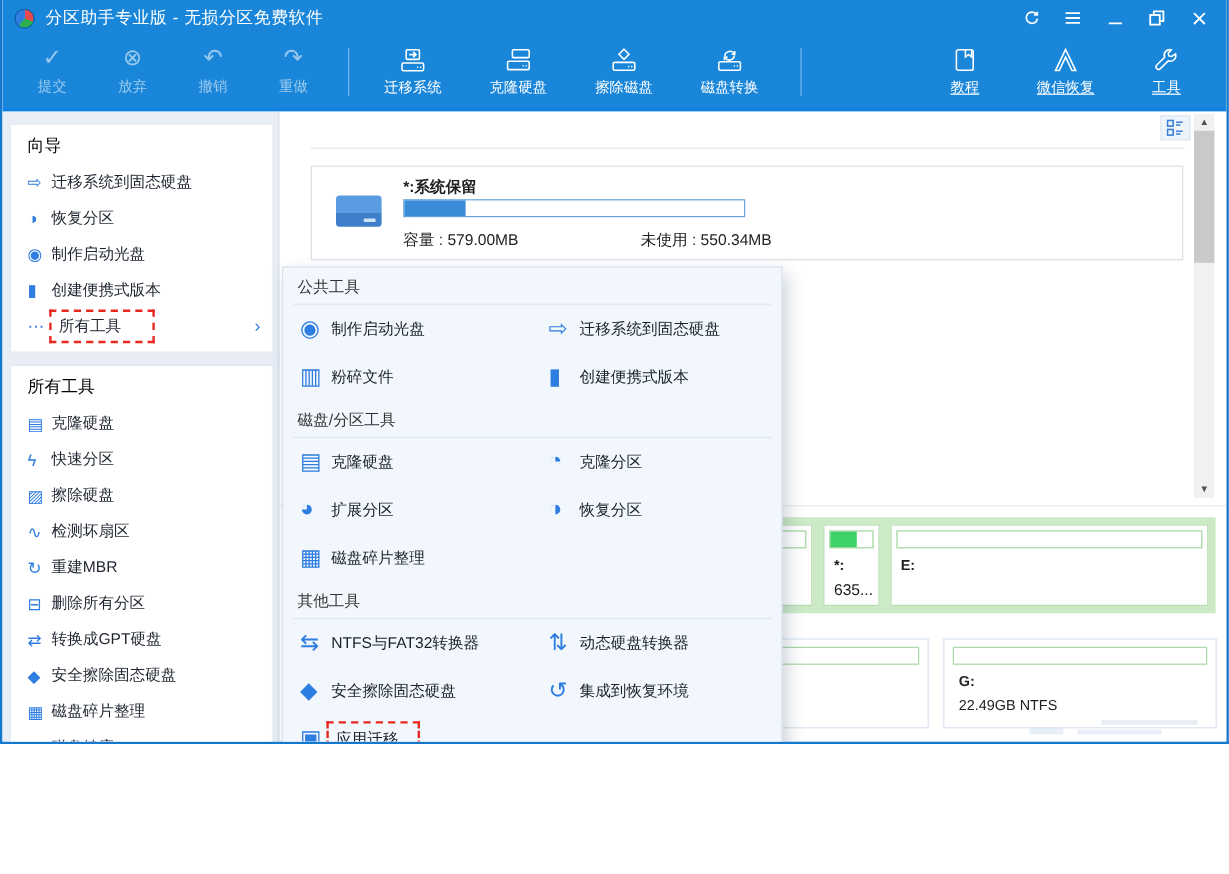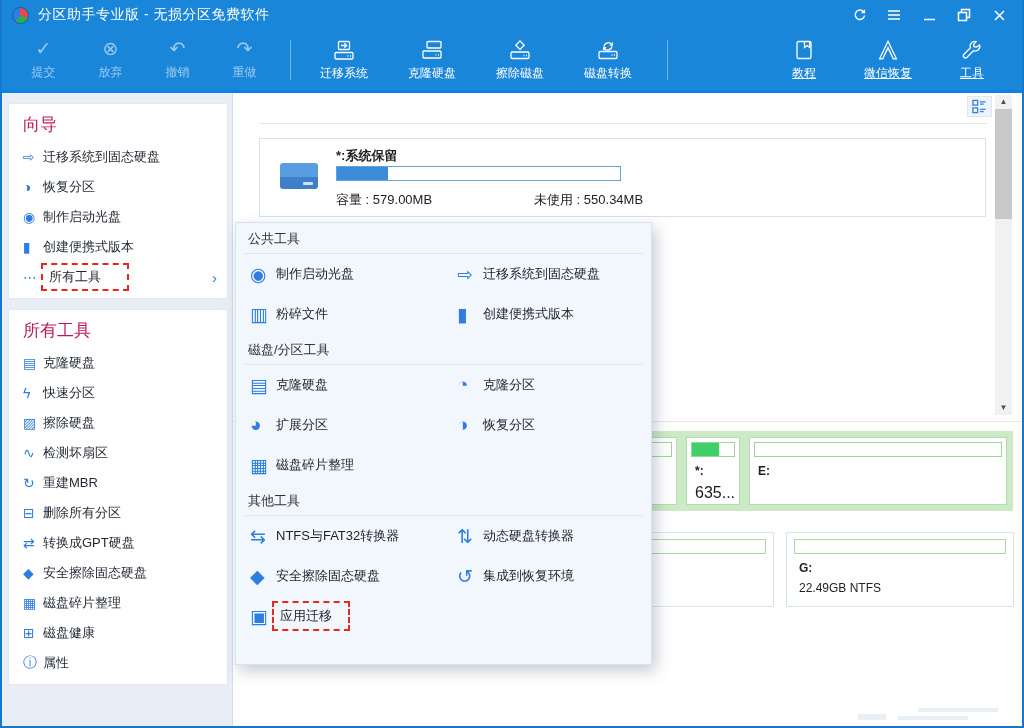--- a/index.html
+++ b/index.html
@@ -1,18 +1,18 @@
 <!DOCTYPE html>
 <html><head>
 <meta charset="utf-8">
 <style>
   * { margin:0; padding:0; box-sizing:border-box; }
   html,body { width:1024px; height:728px; }
   body { font-family:"Liberation Sans","DejaVu Sans",sans-serif; font-size:13px; color:#222; }
-  .window { position:relative; width:1024px; height:728px; background:#fff; border:2px solid #1478cc; border-top:none; overflow:hidden; }
+  .window { position:relative; width:1024px; height:620px; background:#fff; border:2px solid #1478cc; border-top:none; overflow:hidden; }
 
   
   .titlebar { position:absolute; left:0; top:0; width:100%; height:30px; background:#1a86d9; display:flex; align-items:center; padding:0 10px; }
   .logo { width:17px; height:17px; border-radius:50%; background:conic-gradient(#e5484d 0 110deg,#2fae4f 110deg 220deg,#2f7fe0 220deg 360deg); border:1px solid #0d5fa8; margin-right:9px; }
   .title-text { color:#fff; font-size:14px; letter-spacing:.5px; }
   .win-controls { margin-left:auto; display:flex; align-items:center; gap:9px; }
   .win-btn { width:26px; height:22px; display:flex; align-items:center; justify-content:center; color:#fff; cursor:default; }
   .win-btn svg { stroke:#fff; stroke-width:1.5; fill:none; }
 
   
@@ -25,21 +25,21 @@
   .grp1 .tb-btn { width:67px; }
   .grp2 .tb-btn { width:82px; margin-right:6px; }
   .grp3 { margin-left:auto; display:flex; }
   .grp3 .tb-btn { width:84px;text-decoration:underline; }
   .accent-line { position:absolute; left:0; top:90px; width:100%; height:3px; background:#0d82e4; }
 
   
   .body { position:absolute; left:0; top:93px; right:0; bottom:0; display:flex; }
   .sidebar { width:231px; background:#e9eef6; border-right:1px solid #d5dde9; padding:10px 4px 0 6px; }
   .panel { background:#fff; border:1px solid #e4e9f1; border-radius:2px; margin-bottom:10px; padding-bottom:6px; }
-  .panel-title { color:#be185d; padding:9px 0 6px 14px; font-size:17px; }
+  .panel-title { color:#000000; padding:9px 0 6px 14px; font-size:14px; }
   .side-item { position:relative; height:30px; display:flex; align-items:center; padding-left:14px; cursor:default; }
   .side-item .ic { width:20px; color:#2e7de0; font-size:14px; flex:0 0 20px; text-align:left; }
   .side-item .lbl { color:#1f2530; }
   .chevron { position:absolute; right:10px; color:#2e7de0; font-size:15px; }
   .dashed-red { border:2px dashed #e8281e; padding:3px 26px 3px 6px; margin-left:-2px; }
 
   .content { position:relative; flex:1; background:#fff; }
   .disk-header { position:absolute; left:0; top:0; right:0; height:26px; background:#e9eff8; display:flex; align-items:center; padding-left:26px; font-weight:bold; }
   .view-toggle { position:absolute; right:30px; top:3px; width:25px; height:21px; background:#eef4fb; border:1px solid #dfe6f0; display:flex; align-items:center; justify-content:center; }
   .view-toggle svg { stroke:#3a7fd5; stroke-width:1.4; fill:none; }
@@ -61,21 +61,21 @@
   .vs-thumb { width:100%; height:110px; background:#c9c9c9; margin-top:0; }
   .vs-spacer { flex:1; }
 
   
   .mapline { position:absolute; left:0; right:0; top:328px; border-top:1px solid #e8e8e8; }
   .row-a { position:absolute; left:14px; right:9px; top:338px; height:80px; background:#cdeac6; padding:6px; display:flex; gap:9px; }
   .pbox { background:#fff; border:1px solid #b5dcb0; padding:4px 4px 0 4px; }
   .pbox .bar { height:15px; border:1px solid #9ed49a; background:#fff; }
   .pbox .bar .bfill { height:100%; background:#3ed167; }
   .pbox .pl { font-weight:bold; font-size:12px; margin:7px 0 0 4px; }
-  .pbox .ps { font-size:16px; margin:6px 0 0 4px; color:#1c1c1c;text-align:center; }
+  .pbox .ps { font-size:13px; margin:6px 0 0 4px; color:#1c1c1c;text-align:center; }
   .row-b { position:absolute; left:14px; top:439px; height:75px; }
   .card-b { position:absolute; top:0; height:75px; background:#fff; border:1px solid #d9e4f1; padding:6px 7px 0 7px; }
   .card-b .bar { height:15px; border:1px solid #a9d8a4; background:#fff; }
   .card-b .pl { font-weight:bold; font-size:12px; margin:7px 0 0 5px; }
   .card-b .ps { font-size:12px; margin:6px 0 0 5px; }
 
   .watermark { position:absolute; right:14px; bottom:6px; width:150px; height:16px; opacity:.55; }
   .watermark i { position:absolute; background:#d7e3f0; }
 
   

